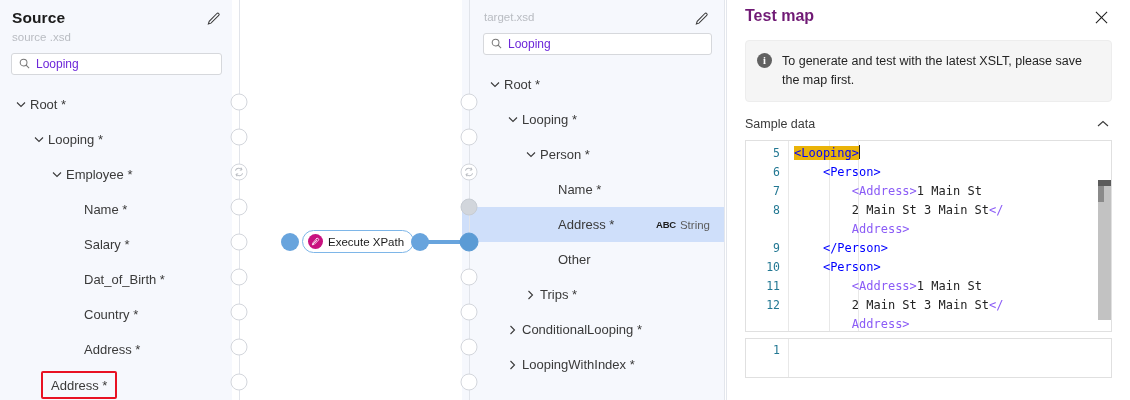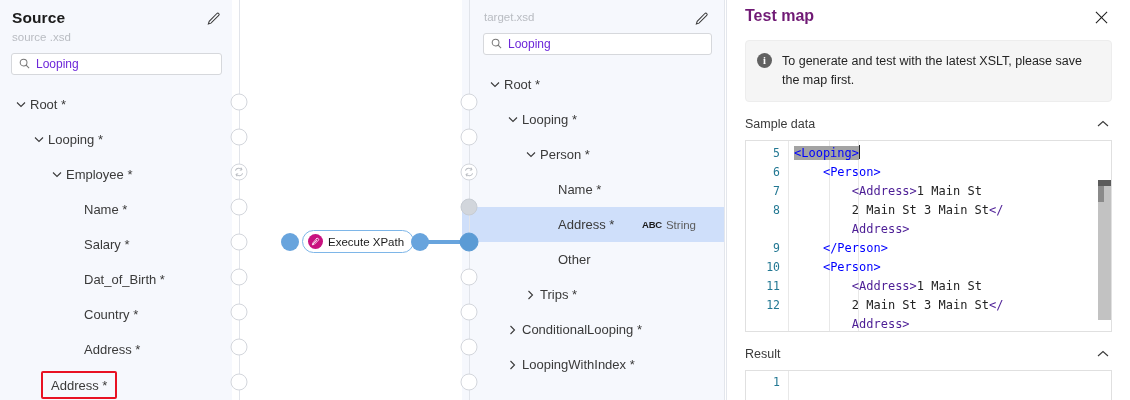--- a/index.html
+++ b/index.html
@@ -66,21 +66,21 @@
   .panel-dest   .tree-row { padding-left: 26px; }
   .tree-row.sel { background: #cfdffa; }
   .chev {
     width: 13px; flex: 0 0 13px; display: inline-flex;
     align-items: center; justify-content: center;
     margin-right: 3px;
   }
   .chev.none { visibility: hidden; }
   .row-label { line-height: 16px; }
   .row-badge {
-    position: absolute; right: 28px;
+    position: absolute; right: 14px;
     font-size: 11.5px; color: #5d5d5d;
     display: flex; align-items: flex-start; gap: 4px; margin-left: 43px;
   }
   .row-badge b { font-size: 9.5px; letter-spacing: -.2px; color: #1b1b1b; }
 
   .row-hl {
     position: absolute; left: 41px; top: 3px;
     border: 2px solid #e81123; border-radius: 2px;
     height: 28px; padding: 0 8px;
     display: flex; align-items: center;
@@ -191,32 +191,32 @@
   }
   .gutter div { height: 19px; line-height: 19px; }
   .code-area {
     flex: 1 1 auto; padding-top: 3px; position: relative;
     font-family: "DejaVu Sans Mono", monospace;
     font-size: 12px; color: #222;
     border-left: 1px solid #e8e8e8;
     padding-left: 5px;
   }
   .cline { height: 19px; line-height: 19px; white-space: pre; position: relative; }
-  .tg { color: #4c1d95; text-align: right; }
+  .tg { color: #8b5cf6; text-align: right; }
   .br { color: #0000ff; }
   .txt { color: #222; }
   .guide {
     position: absolute; top: 0; width: 1px; height: 192px;
     background: #e8e8e8;
   }
   .caret {
     display: inline-block; width: 1px; height: 14px;
     background: #222; vertical-align: -2px;
   }
-  .sel-tok { background: #a3a3a3; }
+  .sel-tok { background: #eab308; }
   .vscroll {
     position: absolute; right: 0; top: 0; width: 13px; height: 192px;
     background: #fff;
   }
   .vthumb {
     position: absolute; right: 0; top: 39px; width: 13px; height: 140px;
     background: #c2c2c2;
   }
   .vthumb::before {
     content: ""; position: absolute; left: 0; top: 0;
@@ -502,28 +502,20 @@
           <div class="cline"><span class="txt">    </span><span class="br">&lt;Person&gt;</span></div>
           <div class="cline"><span class="txt">        </span><span class="tg">&lt;Address&gt;</span><span class="txt">1 Main St</span></div>
           <div class="cline"><span class="txt">        2 Main St 3 Main St</span><span class="tg">&lt;/</span></div>
           <div class="cline"><span class="txt">        </span><span class="tg">Address&gt;</span></div>
         </div>
       <div class="vscroll">
         <div class="vthumb"></div>
       </div>
     </div>
 
-    <div class="section-head">
-      <span class="section-title">Result</span>
-      <span class="chev-btn">
-        <svg width="12" height="8" viewBox="0 0 12 8">
-            <polyline points="1,6 6,1.5 11,6" fill="none" stroke="#3a3a3a" stroke-width="1.1"></polyline>
-          </svg>
-      </span>
-    </div>
 
     <div class="result-box">
       <div class="result-gutter">1</div>
       <div class="result-code"></div>
     </div>
   </div>
 <div class="row-hl" style="top: 371px; border-color: rgb(232, 17, 35);">Address *</div>
   </div>
 
 </body></html>

